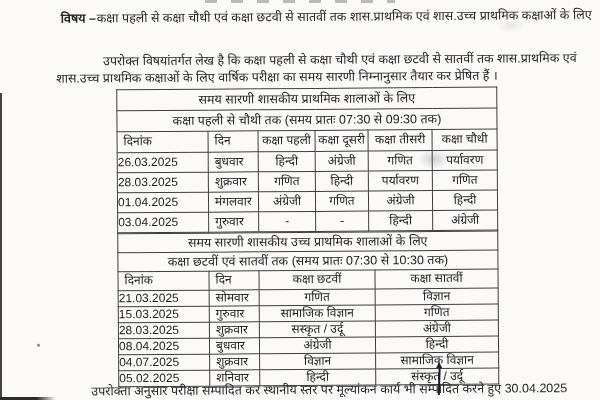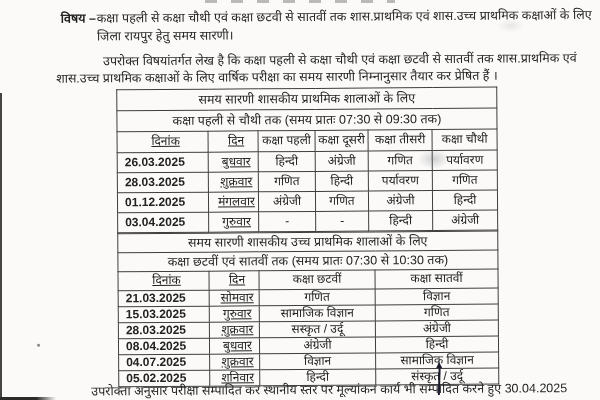--- a/index.html
+++ b/index.html
@@ -14,22 +14,22 @@
   .subject-line1{left:98px;top:9px;}
   .subject-line2{left:98px;top:27px;}
   .para-line1{left:104px;top:52px;}
   .para-line2{left:57px;top:69px;}
   .footer-note{left:90px;top:382px;}
 
   .tables{position:absolute;left:117px;top:88px;width:382px;}
   table{border-collapse:collapse;width:380px;table-layout:fixed;font-size:12px;color:#222;}
   td{border:1px solid #3f3f3f;text-align:center;white-space:nowrap;overflow:hidden;padding:0;line-height:1.15;}
   .title-cell{font-size:12.5px;}
-  .date-cell{text-align:left;padding-left:7px;font-weight:700;font-size:12px;}
-  .day-cell{text-align:center;padding-left:6px;text-decoration:underline;}
+  .date-cell{text-align:left;font-weight:400;font-size:12px;}
+  .day-cell{text-align:left;padding-left:6px;}
   .t1 tr td{height:20px;}
   .t1 tr.trow td{height:19px;}
   .t2 tr.tt td{height:18px;}
   .t2 tr.trow td{height:15px;}
 
   
   .edge-left{position:absolute;left:0;top:93px;width:2px;height:307px;background:#232323;opacity:.85;}
   .edge-bottom{position:absolute;left:0;bottom:0;width:56px;height:3px;
     background:linear-gradient(90deg,#2b2b2b 0%,#2b2b2b 65%,rgba(43,43,43,0) 100%);}
   .top-remnant{position:absolute;left:205px;top:0;width:190px;height:3px;opacity:.45;
@@ -44,21 +44,20 @@
   .pen-head{position:absolute;left:2px;top:0;width:0;height:0;
     border-left:3px solid transparent;border-right:3px solid transparent;border-bottom:6px solid #1b1b2e;}
 </style>
 </head>
 <body>
 
 <div class="doc">
 
   <div class="line subject-label">विषय –</div>
   <div class="line subject-line1">कक्षा पहली से कक्षा चौथी एवं कक्षा छटवी से सातवीं तक शास.प्राथमिक एवं शास.उच्च प्राथमिक कक्षाओं के लिए</div>
-  <div class="line subject-line2">जिला रायपुर हेतु समय सारणी।</div>
 
   <div class="line para-line1">उपरोक्त विषयांतर्गत लेख है कि कक्षा पहली से कक्षा चौथी एवं कक्षा छटवी से सातवीं तक शास.प्राथमिक एवं</div>
   <div class="line para-line2">शास.उच्च प्राथमिक कक्षाओं के लिए वार्षिक परीक्षा का समय सारणी निम्नानुसार तैयार कर प्रेषित हैं ।</div>
 
   <div class="tables">
 
     <table class="t1">
       <colgroup>
           <col style="width:91px">
           <col style="width:50px">
@@ -92,21 +91,21 @@
       </tr>
       <tr class="trow">
         <td class="date-cell">28.03.2025</td>
         <td class="day-cell">शुक्रवार</td>
         <td>गणित</td>
         <td>हिन्दी</td>
         <td>पर्यावरण</td>
         <td>गणित</td>
       </tr>
       <tr class="trow">
-        <td class="date-cell">01.12.2025</td>
+        <td class="date-cell">01.04.2025</td>
         <td class="day-cell">मंगलवार</td>
         <td>अंग्रेजी</td>
         <td>गणित</td>
         <td>अंग्रेजी</td>
         <td>हिन्दी</td>
       </tr>
       <tr class="trow">
         <td class="date-cell">03.04.2025</td>
         <td class="day-cell">गुरुवार</td>
         <td>-</td>

